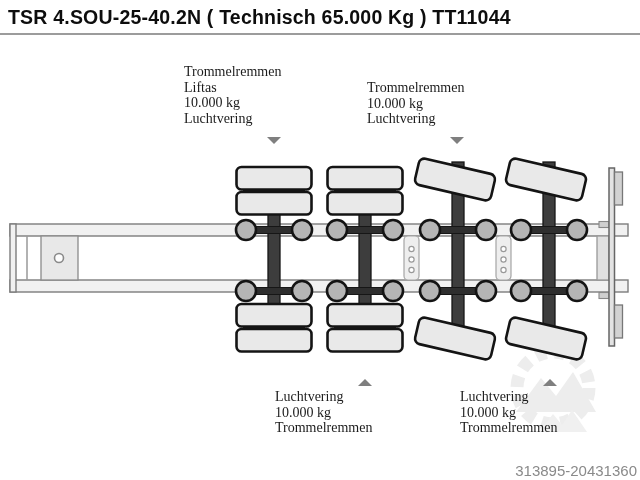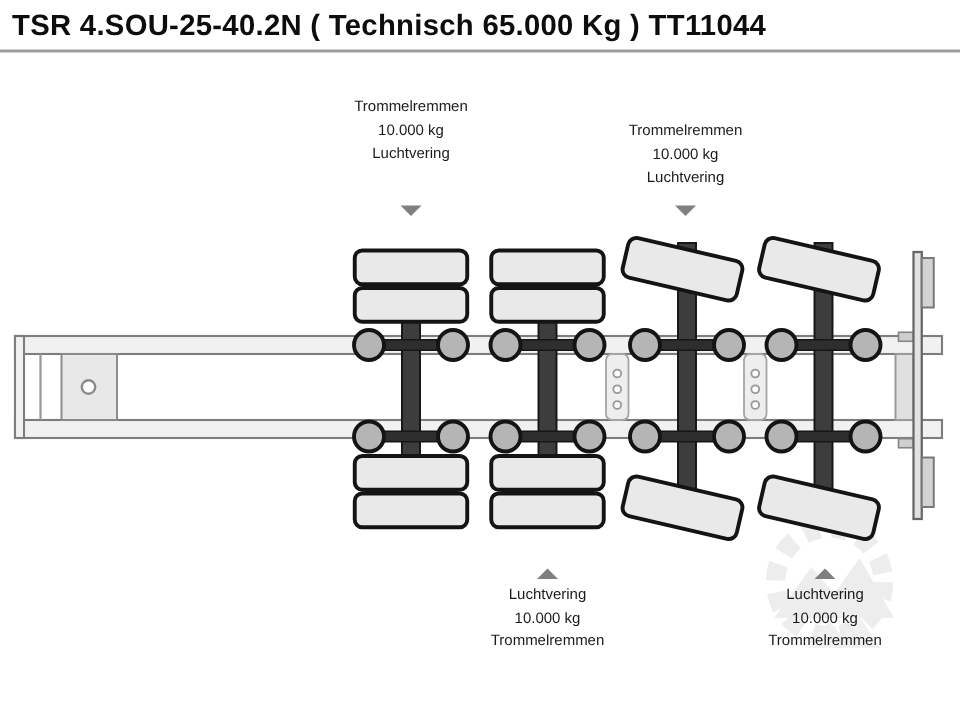--- a/index.html
+++ b/index.html
@@ -13,22 +13,22 @@
   }
   .divider{
     position:absolute;left:0;top:33px;width:640px;height:0;
     border-top:2px solid #9c9c9c;
   }
   .reference{
     position:absolute;left:8px;top:41px;font-size:12px;color:#1a1a1a;white-space:nowrap;
   }
   .diagram-svg{position:absolute;left:0;top:0;}
   .axle-label{
-    position:absolute;width:180px;text-align:center;
-    font-size:10px;line-height:15.5px;color:#1b1b1b;
+    position:absolute;width:180px;
+    font-size:14px;line-height:15.5px;color:#1b1b1b;font-family:Liberation Serif, serif;
   }
   .tri{position:absolute;width:0;height:0;}
   .tri-down{
     border-left:7px solid transparent;border-right:7px solid transparent;
     border-top:7px solid #7f7f7f;
   }
   .tri-up{
     border-left:7px solid transparent;border-right:7px solid transparent;
     border-bottom:7px solid #7f7f7f;
   }
@@ -139,20 +139,21 @@
       <circle cx="577" cy="230" r="10" fill="#b5b5b5" stroke="#141414" stroke-width="2.6"></circle>
       <circle cx="521" cy="291" r="10" fill="#b5b5b5" stroke="#141414" stroke-width="2.6"></circle>
       <circle cx="577" cy="291" r="10" fill="#b5b5b5" stroke="#141414" stroke-width="2.6"></circle>
       <rect x="507" y="166" width="78" height="27" rx="5.5" fill="#e9e9e9" stroke="#141414" stroke-width="2.6" transform="rotate(13 546 179.5)"></rect>
       <rect x="507" y="325" width="78" height="27" rx="5.5" fill="#e9e9e9" stroke="#141414" stroke-width="2.6" transform="rotate(13 546 338.5)"></rect>
     </g>
   </svg>
 
   <div class="axle-label" style="left:184px;top:64px;">
     <div>Trommelremmen</div>
+    <div>Liftas</div>
     <div>10.000 kg</div>
     <div>Luchtvering</div>
   </div>
   <div class="tri tri-down" style="left:267px;top:137px;"></div>
 
   <div class="axle-label" style="left:367px;top:80px;">
     <div>Trommelremmen</div>
     <div>10.000 kg</div>
     <div>Luchtvering</div>
   </div>
@@ -165,14 +166,15 @@
     <div>Trommelremmen</div>
   </div>
 
   <div class="tri tri-up" style="left:543px;top:379px;"></div>
   <div class="axle-label" style="left:460px;top:389px;">
     <div>Luchtvering</div>
     <div>10.000 kg</div>
     <div>Trommelremmen</div>
   </div>
 
+  <div class="listing-number">313895-20431360</div>
 
 </div>
 
 </body></html>

